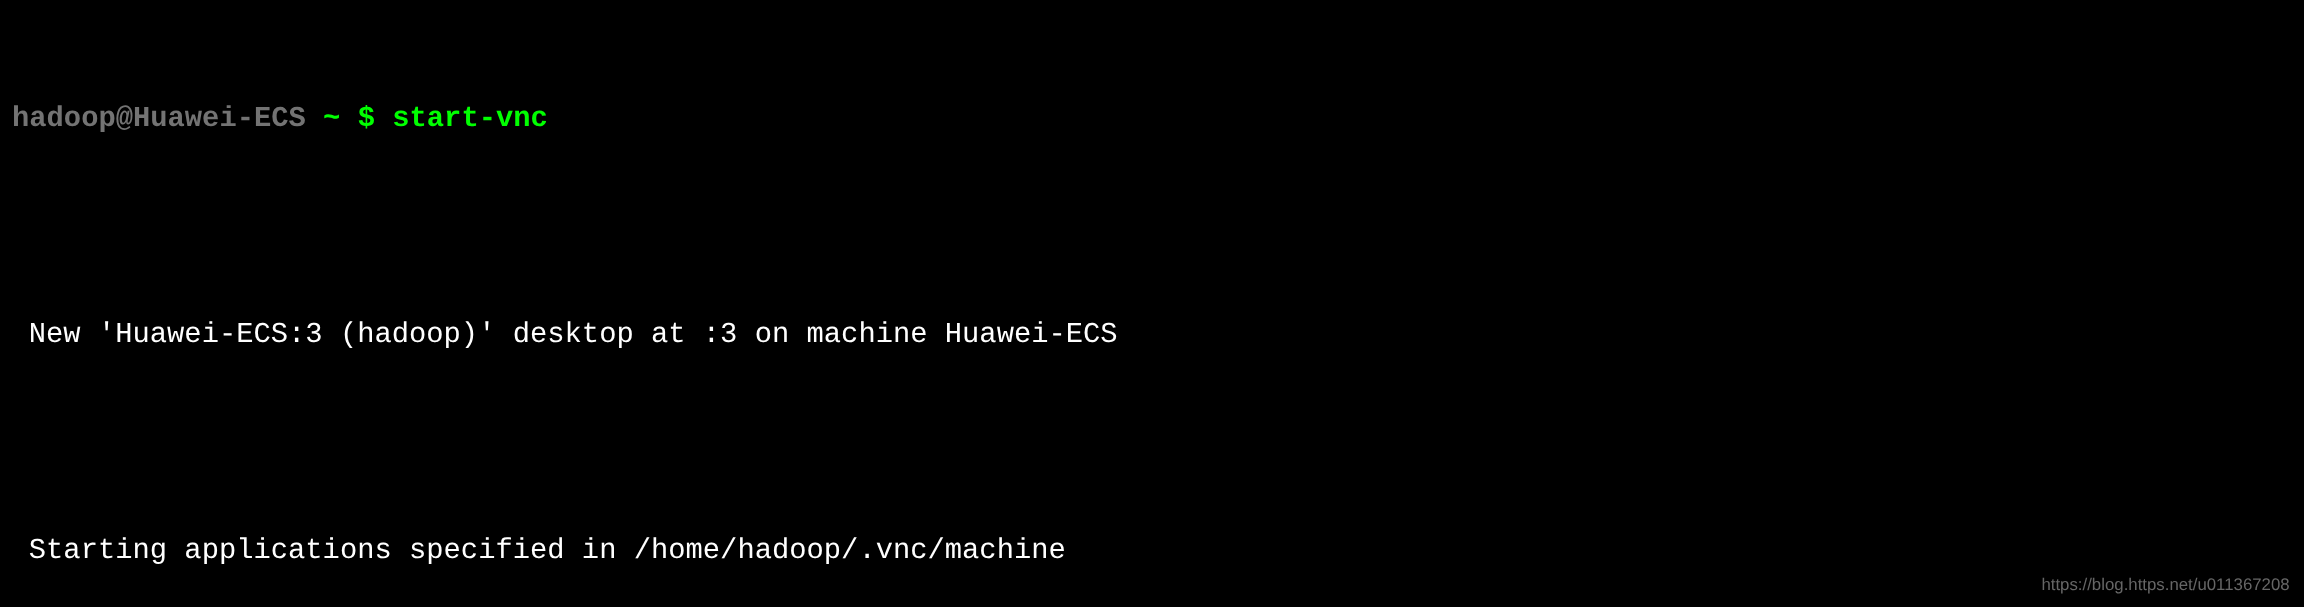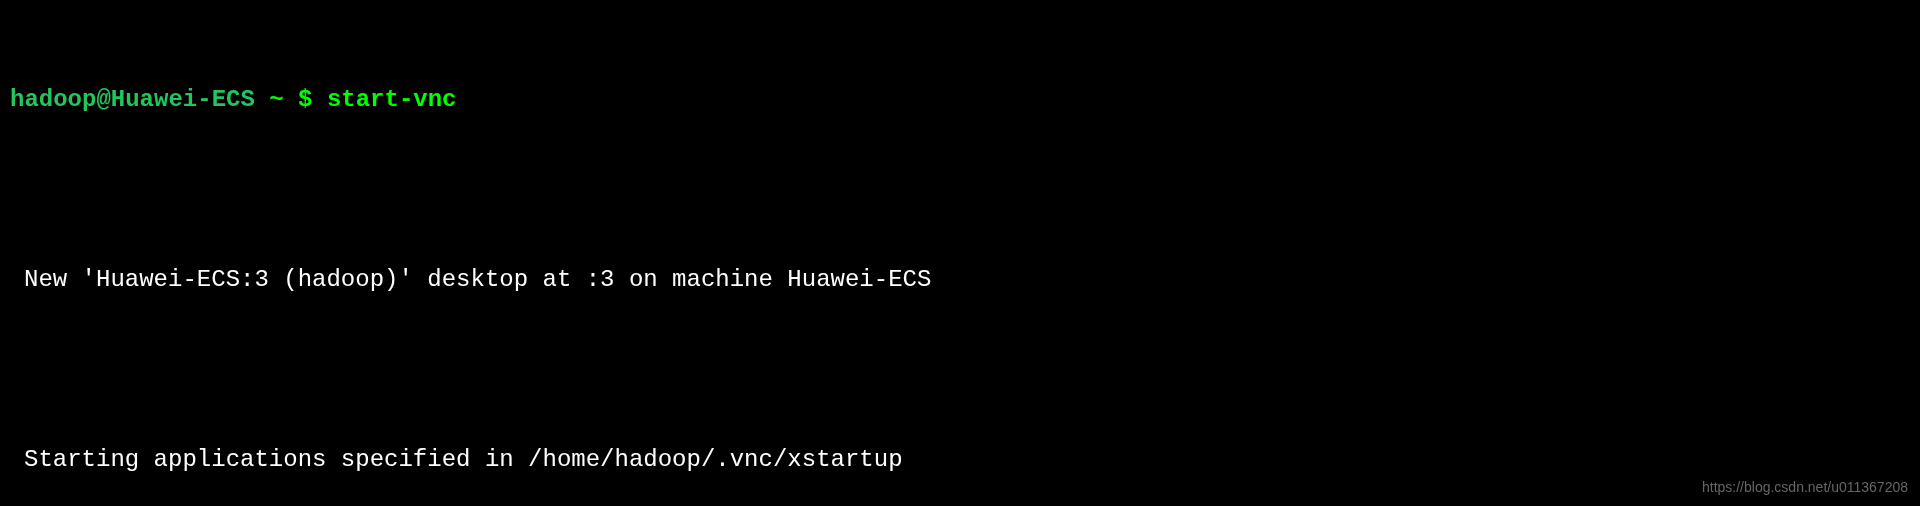--- a/index.html
+++ b/index.html
@@ -17,21 +17,21 @@
       width: 1920px;
       height: 506px;
       overflow: hidden;
       position: relative;
     }
     .terminal {
       white-space: pre-wrap;
       word-wrap: break-word;
     }
     .prompt-user {
-      color: #22c55e;
+      color: #737373;
       font-weight: bold;
     }
     .prompt-path {
       color: #00ff00;
       font-weight: bold;
     }
     .prompt-symbol {
       color: #00ff00;
       font-weight: bold;
     }
@@ -62,21 +62,21 @@
 </head>
 <body>
 
 <div class="terminal">
   <div class="line prompt-line">
     <span class="prompt-user">hadoop@Huawei-ECS</span><span class="prompt-user"> </span><span class="prompt-path">~</span><span class="prompt-symbol"> </span><span class="prompt-symbol">$</span><span class="command"> </span><span class="command">start-vnc</span>
   </div>
   <div class="line output"></div>
   <div class="line output">New 'Huawei-ECS:3 (hadoop)' desktop at :3 on machine Huawei-ECS</div>
   <div class="line output"></div>
-  <div class="line output">Starting applications specified in /home/hadoop/.vnc/xstartup</div>
+  <div class="line output">Starting applications specified in /home/hadoop/.vnc/machine</div>
   
   <div class="line output"></div>
   
   <div class="line output"></div>
   
 </div>
 
-<div class="watermark">https://blog.csdn.net/u011367208</div>
+<div class="watermark">https://blog.https.net/u011367208</div>
 
 </body></html>

